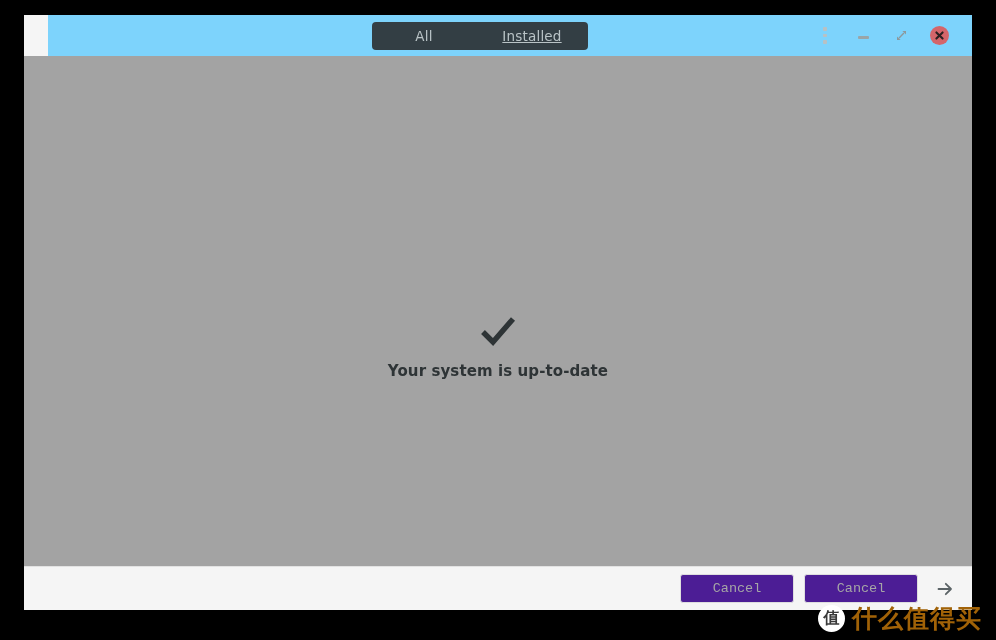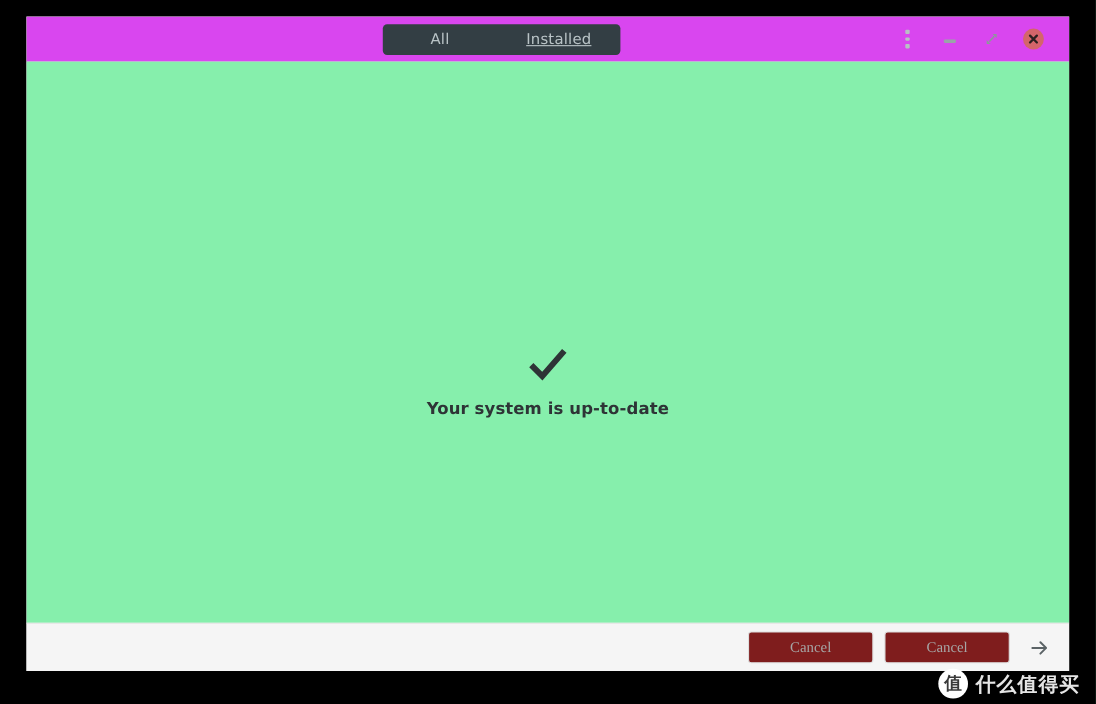--- a/index.html
+++ b/index.html
@@ -29,24 +29,25 @@
     background: #f5f5f5;
     display: flex;
     flex-direction: column;
     overflow: hidden;
   }
 
   
   .titlebar {
     position: relative;
     height: 41px;
-    background: #d946ef;
+    background: #7dd3fc;
     display: flex;
     align-items: center;
     flex: 0 0 auto;
+    margin-left: 24px;
   }
 
   .tabgroup {
     position: absolute;
     left: 324px;
     top: 7px;
     height: 28px;
     background: #333e44;
     border-radius: 4px;
     display: flex;
@@ -129,21 +130,21 @@
     background: #d4656a;
     display: flex;
     align-items: center;
     justify-content: center;
   }
   .closebtn svg { display: block; }
 
   
   .content {
     flex: 1 1 auto;
-    background: #86efac;
+    background: #a3a3a3;
     position: relative;
     display: flex;
     align-items: center;
     justify-content: center;
   }
 
   .status-block {
     position: absolute;
     left: 0;
     right: 0;
@@ -177,29 +178,29 @@
     align-items: center;
     justify-content: flex-end;
     padding-right: 12px;
     gap: 10px;
   }
 
   .btn {
     height: 27px;
     min-width: 84px;
     padding: 0 14px;
-    background: #7f1d1d;
+    background: #4c1d95;
     border: 1px solid #dedede;
     border-radius: 3px;
     color: #a6a6a6;
     font-size: 13.5px;
     display: flex;
     align-items: center;
     justify-content: center;
-    font-family: Liberation Serif, serif;
+    font-family: Liberation Mono, monospace;
   }
 
   .arrow-btn {
     width: 30px;
     height: 30px;
     display: flex;
     align-items: center;
     justify-content: center;
     margin-left: 2px;
   }
@@ -221,22 +222,22 @@
     background: #ffffff;
     display: flex;
     align-items: center;
     justify-content: center;
     color: #3a3a3a;
     font-size: 16px;
     font-weight: bold;
     font-family: "DejaVu Sans", "Liberation Sans", sans-serif;
   }
   .wm-text {
-    color: #e5e5e5;
-    font-size: 18px;
+    color: #a16207;
+    font-size: 25px;
     font-weight: bold;
     letter-spacing: 1px;
     font-family: Liberation Mono, monospace;
   }
 </style>
 </head>
 <body>
 
 <div id="root">
 

